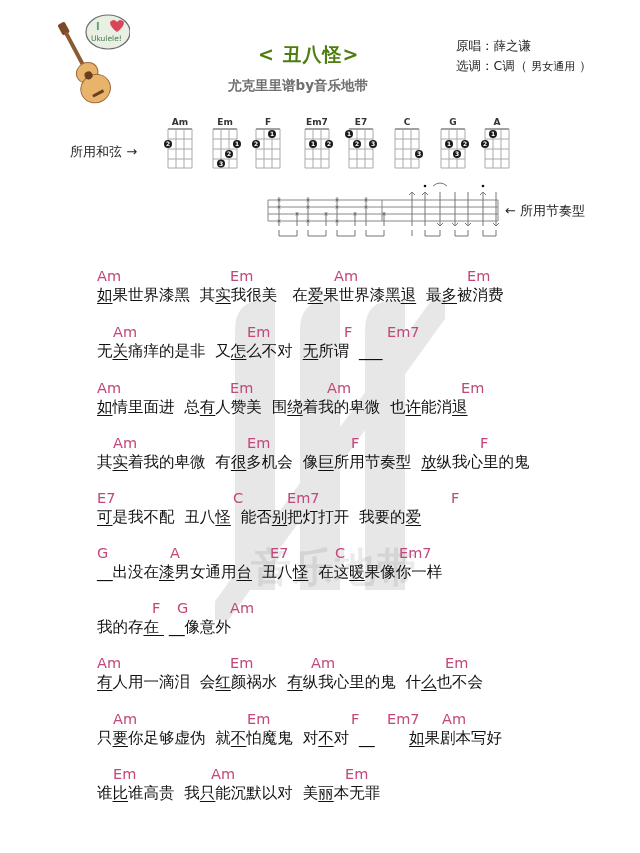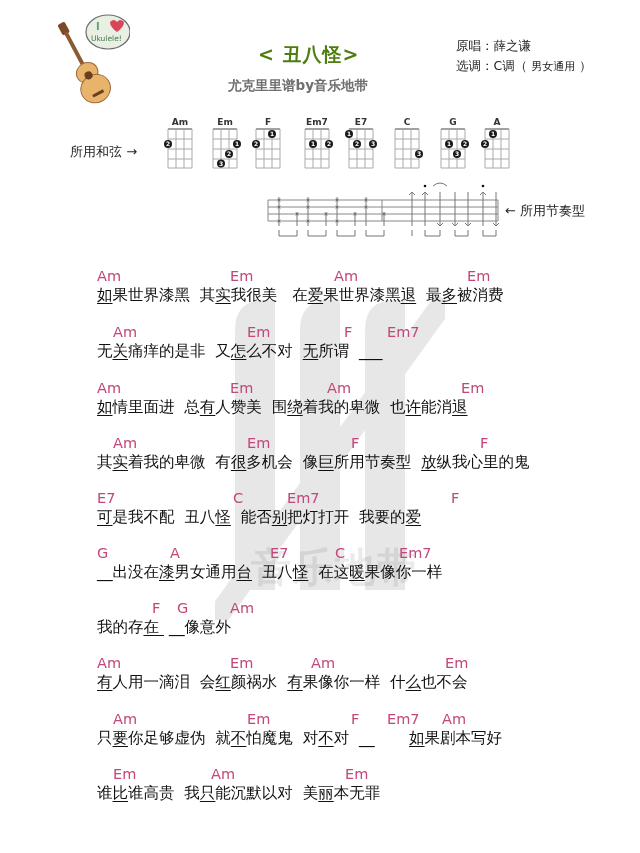--- a/index.html
+++ b/index.html
@@ -348,21 +348,21 @@
       <span class="ch" style="left: 55px; color: rgb(194, 71, 122);">F</span>
       <span class="ch" style="left: 80px; color: rgb(194, 71, 122);">G</span>
       <span class="ch" style="left: 133px; color: rgb(194, 71, 122);">Am</span>
       <div class="ly"><span>我的存</span><span class="u">在 </span><span> </span><span class="u">__</span><span>像意外</span></div>
     </div>
     <div class="line" style="top: 655px;">
       <span class="ch" style="left: 0px; color: rgb(194, 71, 122);">Am</span>
       <span class="ch" style="left: 133px; color: rgb(194, 71, 122);">Em</span>
       <span class="ch" style="left: 214px; color: rgb(194, 71, 122);">Am</span>
       <span class="ch" style="left: 348px; color: rgb(194, 71, 122);">Em</span>
-      <div class="ly"><span class="u">有</span><span>人用一滴泪  会</span><span class="u">红</span><span>颜祸水  </span><span class="u">有</span><span>果像你一样  什</span><span class="u">么</span><span>也不会</span></div>
+      <div class="ly"><span class="u">有</span><span>人用一滴泪  会</span><span class="u">红</span><span>颜祸水  </span><span class="u">有</span><span>纵我心里的鬼  什</span><span class="u">么</span><span>也不会</span></div>
     </div>
     <div class="line" style="top: 711px;">
       <span class="ch" style="left: 16px; color: rgb(194, 71, 122);">Am</span>
       <span class="ch" style="left: 150px; color: rgb(194, 71, 122);">Em</span>
       <span class="ch" style="left: 254px; color: rgb(194, 71, 122);">F</span>
       <span class="ch" style="left: 290px; color: rgb(194, 71, 122);">Em7</span>
       <span class="ch" style="left: 345px; color: rgb(194, 71, 122);">Am</span>
       <div class="ly"><span>只</span><span class="u">要</span><span>你足够虚伪  就</span><span class="u">不</span><span>怕魔鬼  对</span><span class="u">不</span><span>对  </span><span class="u">__</span><span>       </span><span class="u">如</span><span>果剧本写好</span></div>
     </div>
     <div class="line" style="top: 766px;">

